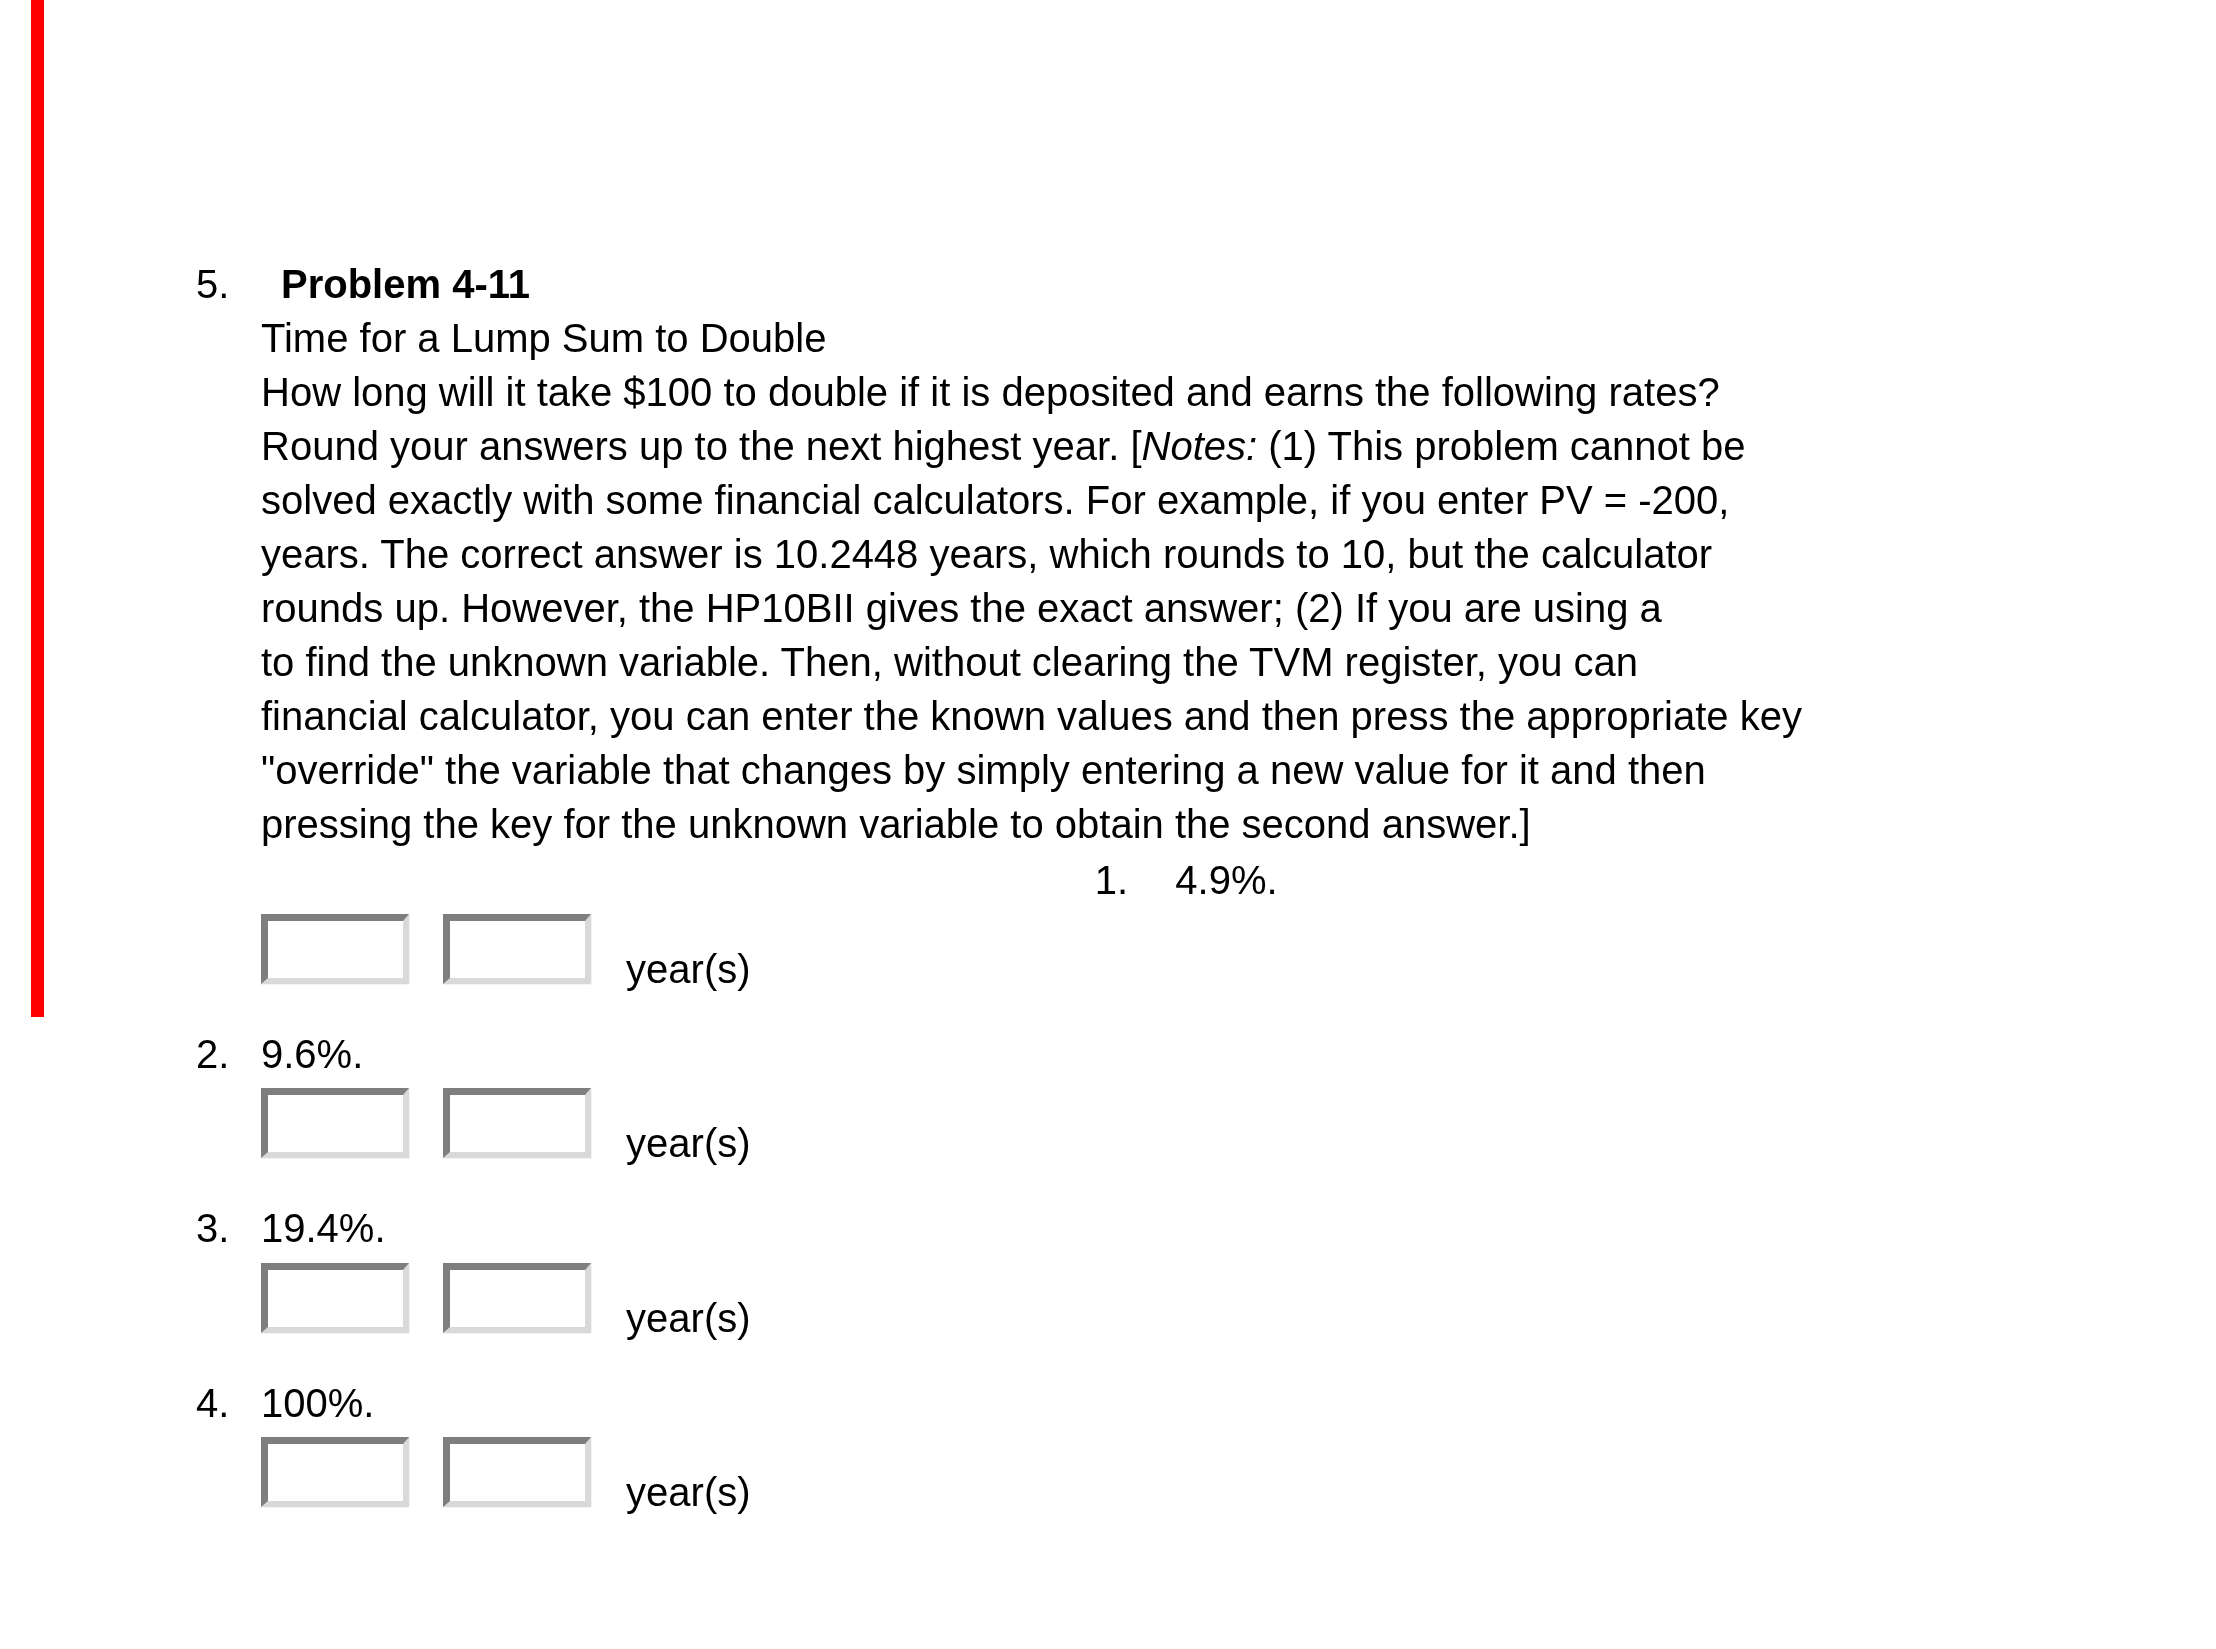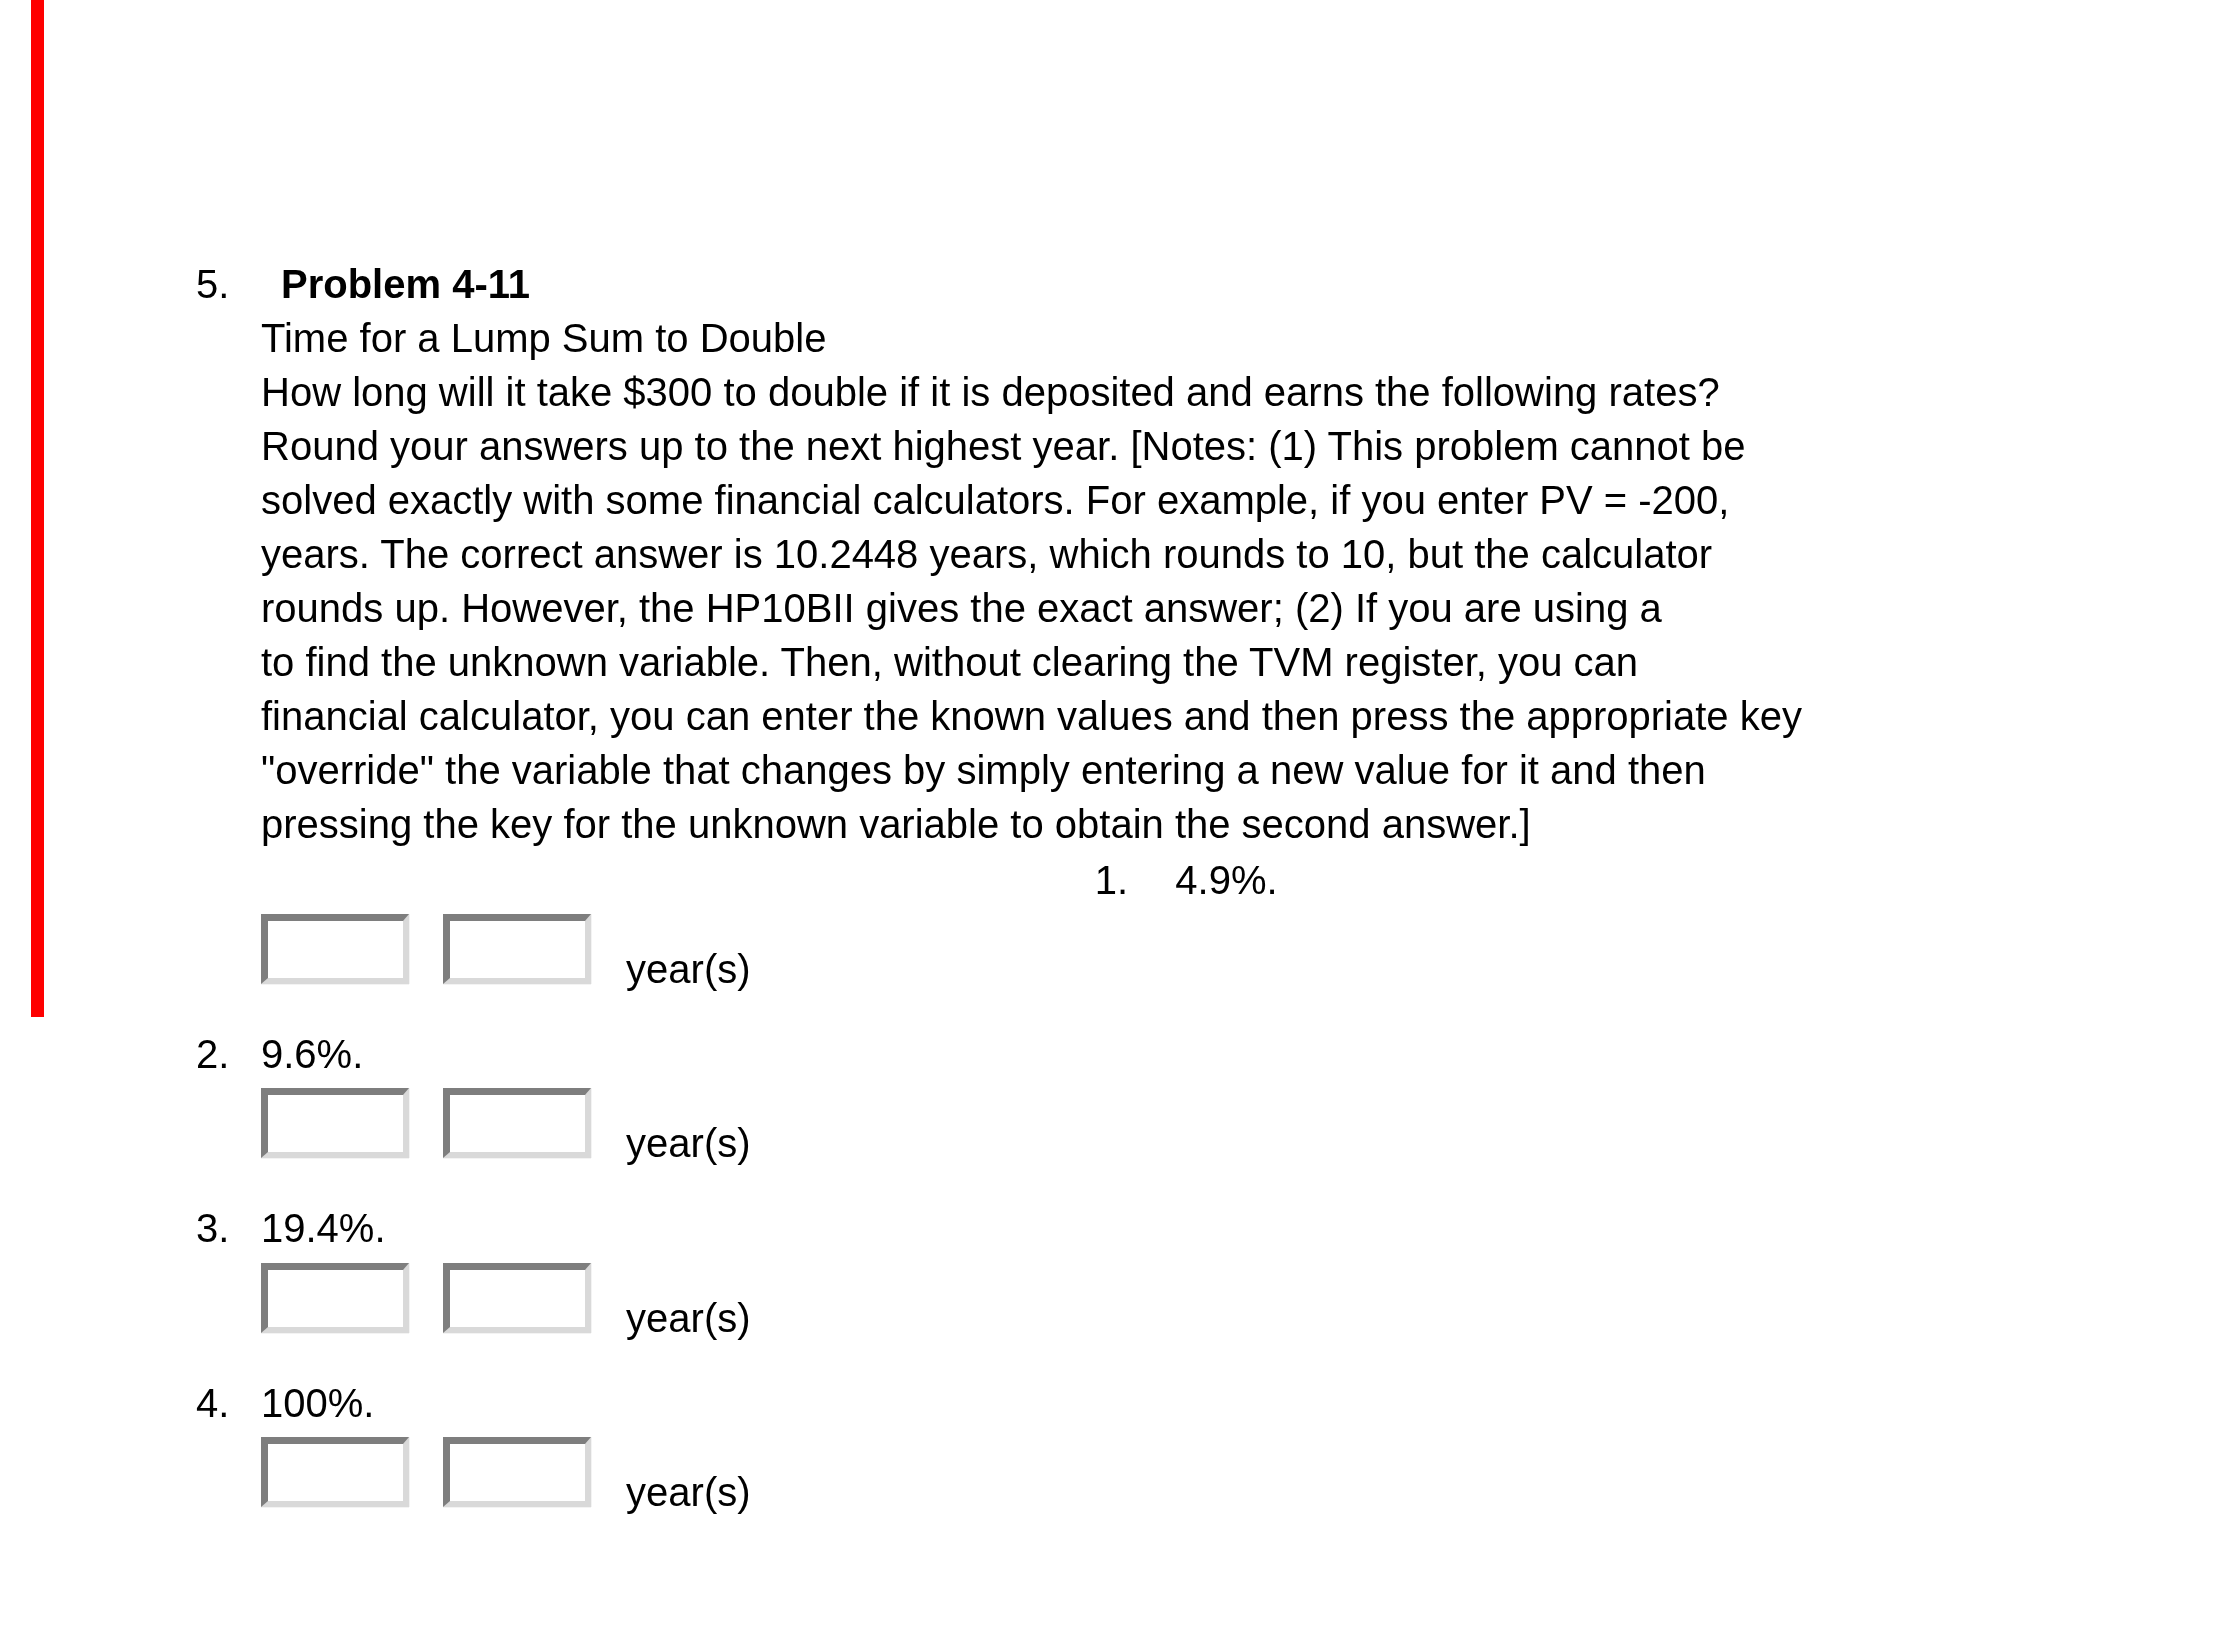--- a/index.html
+++ b/index.html
@@ -29,21 +29,21 @@
     width: 1868px;
   }
   .row { display: flex; }
   .numcol {
     flex: none;
     width: 65px;
   }
   .bodycol { flex: 1; }
   .title { font-weight: bold; margin-left: 20px; }
   .line { white-space: nowrap; }
-  .notes-italic { }
+  .notes-italic { font-style: italic; }
   .part-first-line { margin-top: 1.7px; text-align: center; }
   .p1num {
     display: inline-block;
     min-width: 128px;
   }
   .answer-row {
     display: flex;
     align-items: flex-end;
     margin-top: 4.3px;
     height: 73px;
@@ -80,21 +80,21 @@
   <div class="red-bar" style="background: rgb(254, 0, 0);"></div>
 
   <div class="doc">
 
     <div class="row">
       <div class="numcol">5.</div>
       <div class="bodycol">
         <div class="line title">Problem 4-11</div>
         <div class="line">Time for a Lump Sum to Double</div>
 
-        <div class="line">How long will it take $300 to double if it is deposited and earns the following rates?</div>
+        <div class="line">How long will it take $100 to double if it is deposited and earns the following rates?</div>
         <div class="line"><span>Round your answers up to the next highest year. [</span><span class="notes-italic">Notes:</span><span> (1) This problem cannot be</span></div>
         <div class="line">solved exactly with some financial calculators. For example, if you enter PV = -200,</div>
         <div class="line">years. The correct answer is 10.2448 years, which rounds to 10, but the calculator</div>
         <div class="line">rounds up. However, the HP10BII gives the exact answer; (2) If you are using a</div>
         <div class="line">to find the unknown variable. Then, without clearing the TVM register, you can</div>
         <div class="line">financial calculator, you can enter the known values and then press the appropriate key</div>
         <div class="line">"override" the variable that changes by simply entering a new value for it and then</div>
         <div class="line">pressing the key for the unknown variable to obtain the second answer.]</div>
 
         <div class="line part-first-line"><span class="p1num">1.</span><span>4.9%.</span></div>

